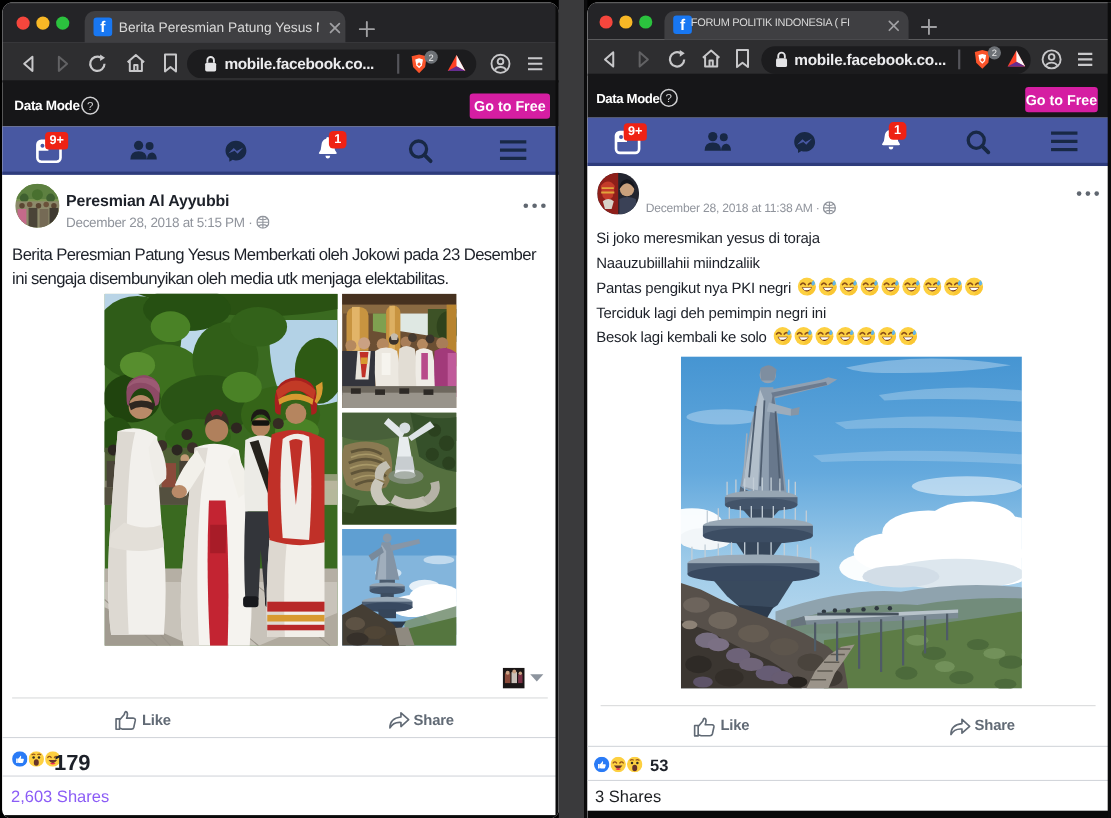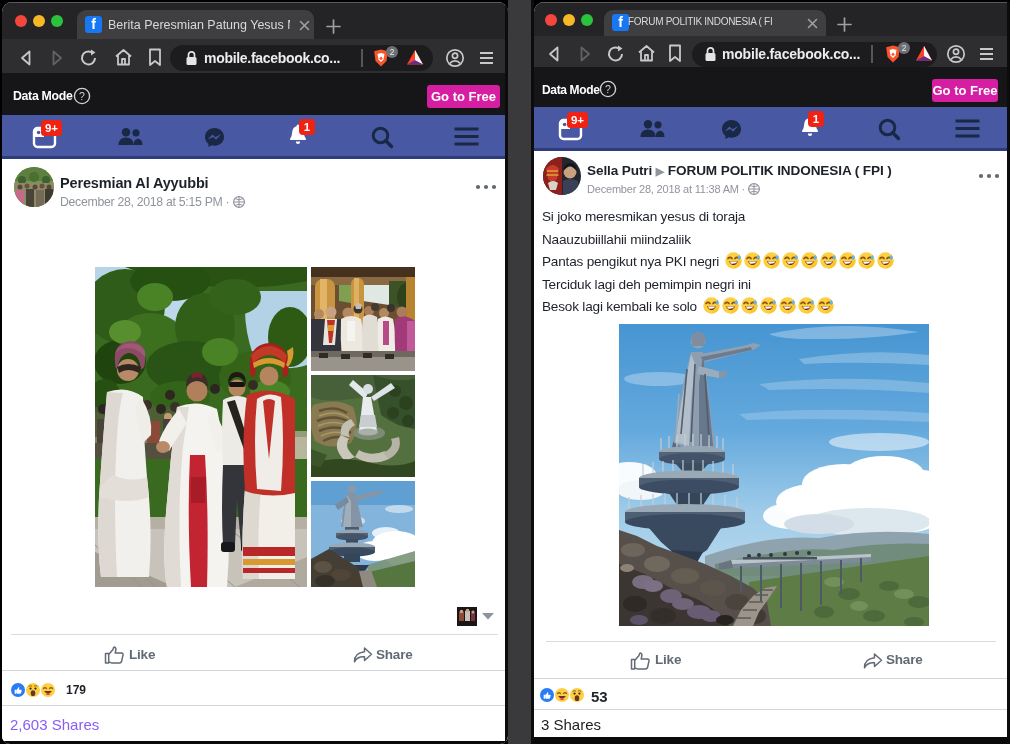--- a/index.html
+++ b/index.html
@@ -185,20 +185,21 @@
   </svg>
   <div class="abs" style="left:58px;top:173px;color:#1d2129;font-size:14.5px;font-weight:bold;letter-spacing:-0.15px;">Peresmian Al Ayyubbi</div>
   <div class="abs gray13" style="left:58px;top:193px;font-size:12.3px;letter-spacing:-0.3px;">December 28, 2018 at 5:15 PM · <svg width="12" height="12" style="vertical-align:-2px;">
         <use href="#gdot"></use>
       </svg></div>
   <svg class="icn" style="left:472px;top:181px;" width="24" height="8">
       <circle cx="4" cy="4" r="2.1" fill="#606770"></circle>
       <circle cx="12" cy="4" r="2.1" fill="#606770"></circle>
       <circle cx="20" cy="4" r="2.1" fill="#606770"></circle>
     </svg>
+  <div class="abs ptext" style="left:9px;top:219px;line-height:21.5px;font-size:15.2px;letter-spacing:-0.55px;white-space:nowrap;">Berita Peresmian Patung Yesus Memberkati oleh Jokowi pada 23 Desember<br>ini sengaja disembunyikan oleh media utk menjaga elektabilitas.</div>
 
   <svg class="icn" style="left:93px;top:265px;" width="212" height="320" viewBox="0 0 212 320">
     <rect width="212" height="320" fill="#3a6a20"></rect>
 
     <path d="M0 0 H40 V30 Q20 42 0 36 Z" fill="#b9d4e6"></path>
     <ellipse cx="80" cy="48" rx="26" ry="30" fill="#bdd8ea"></ellipse>
     <path d="M152 24 H212 V98 Q180 108 158 88 Q146 52 152 24 Z" fill="#b3d2e6"></path>
 
     <g>
       <path d="M30 0 H212 V14 Q150 26 90 16 Q55 10 30 0 Z" fill="#2a5213"></path>
@@ -459,21 +460,21 @@
 
   <svg class="icn" style="left:9px;top:681px;" width="14" height="14" viewBox="0 0 16 16">
       <use href="#blike"></use>
     </svg>
   <svg class="icn" style="left:24px;top:681px;" width="14" height="14" viewBox="0 0 16 16">
       <use href="#wow"></use>
     </svg>
   <svg class="icn" style="left:39px;top:681px;" width="14" height="14" viewBox="0 0 16 16">
       <use href="#haha"></use>
     </svg>
-  <div class="abs" style="left:64px;top:681px;color:#1d2129;font-size:12px;font-weight:bold;">179</div>
+  <div class="abs" style="left:47px;top:681px;color:#1d2129;font-size:20px;font-weight:bold;">179</div>
   <div class="abs" style="left:0;top:703px;width:504px;height:1px;background:#d3d6db;"></div>
   <div class="abs" style="left:8px;top:714px;color:#8b5cf6;font-size:15px;">2,603 Shares</div>
   <div class="abs" style="left:0;top:739px;width:506px;height:3px;background:#0a0a0a;"></div>
 </div>
 
 <div class="win" style="left:534px;width:476px;border-radius:10px 0 0 0;background:#fff;overflow:hidden;">
   <div class="abs" style="left:473px;top:0;width:3px;height:744px;background:#0c0c0d;z-index:9;"></div>
   <div class="abs tabstrip" style="left:0;top:0;width:476px;height:34px;"></div>
   <div class="abs" style="left:0;top:0;width:476px;height:1px;background:#58585a;border-radius:10px 0 0 0;"></div>
   <div class="tl" style="left:11px;top:12px;background:#f5463d;"></div>
@@ -572,21 +573,20 @@
   <svg class="icn" style="left:9px;top:155px;border-radius:50%;" width="38" height="38" viewBox="0 0 38 38">
     <rect width="38" height="38" fill="#23252f"></rect>
     <rect x="0" y="0" width="19" height="38" fill="#8f1f1a"></rect>
     <path d="M3 12 Q10 4 16 12 L14 22 Q9 27 5 22 Z" fill="#c43b2a"></path>
     <path d="M4 14 L15 14 M3.5 18 L15.5 18" stroke="#e0a43a" stroke-width="1.6"></path>
     <path d="M5 26 Q10 22 15 26 L13 33 H7 Z" fill="#d8d3c8"></path>
     <circle cx="27" cy="15" r="6.5" fill="#c9a07c"></circle>
     <path d="M20 15 Q27 4 34 15 Q34 7 27 6 Q20 7 20 15 Z" fill="#14151c"></path>
     <path d="M20 24 Q27 20 35 24 L36 38 H20 Z" fill="#3a4156"></path>
   </svg>
-  <div class="abs" style="left:53px;top:161px;color:#1d2129;font-size:13.6px;font-weight:bold;letter-spacing:-0.12px;white-space:nowrap;">Sella Putri <span style="color:#90949c;font-size:11px;">▶</span> FORUM POLITIK INDONESIA ( FPI )</div>
   <div class="abs gray13" style="left:53px;top:181px;font-size:11px;letter-spacing:-0.2px;">December 28, 2018 at 11:38 AM · <svg width="12" height="12" style="vertical-align:-2px;">
         <use href="#gdot"></use>
       </svg></div>
   <svg class="icn" style="left:443px;top:170px;" width="24" height="8">
       <circle cx="4" cy="4" r="2.1" fill="#606770"></circle>
       <circle cx="12" cy="4" r="2.1" fill="#606770"></circle>
       <circle cx="20" cy="4" r="2.1" fill="#606770"></circle>
     </svg>
   <div class="abs ptext" style="left:8px;top:204px;line-height:22.5px;font-size:13.6px;letter-spacing:-0.2px;white-space:nowrap;">
     Si joko meresmikan yesus di toraja<br>

